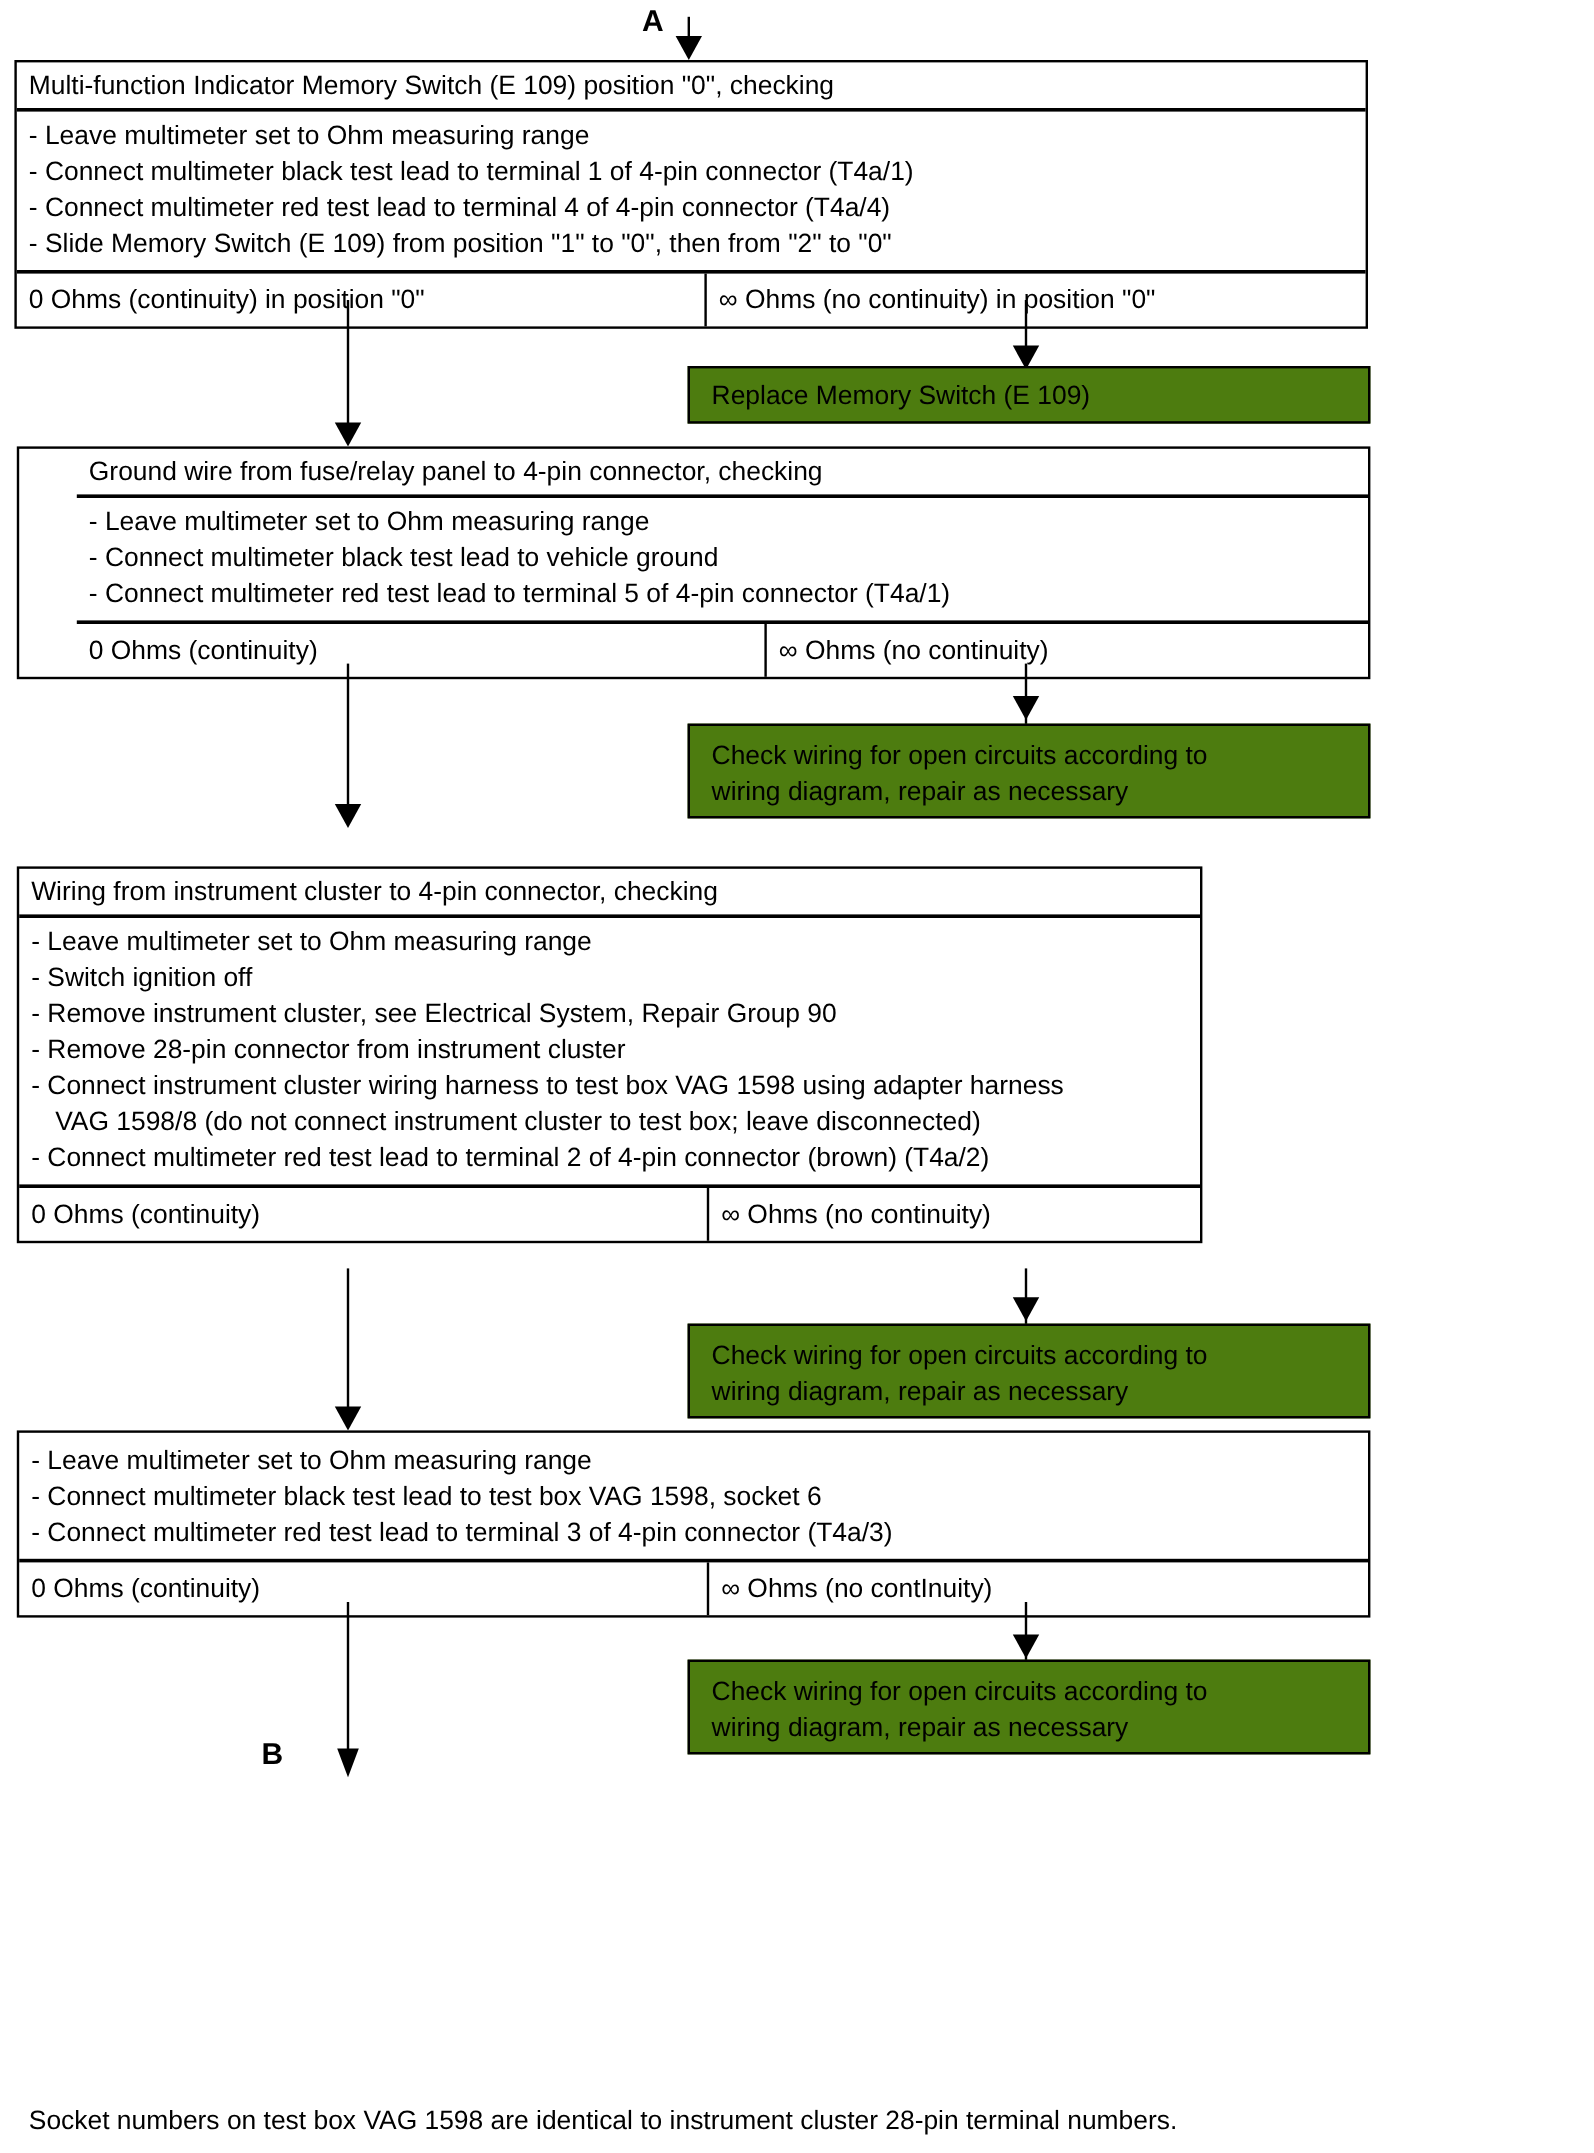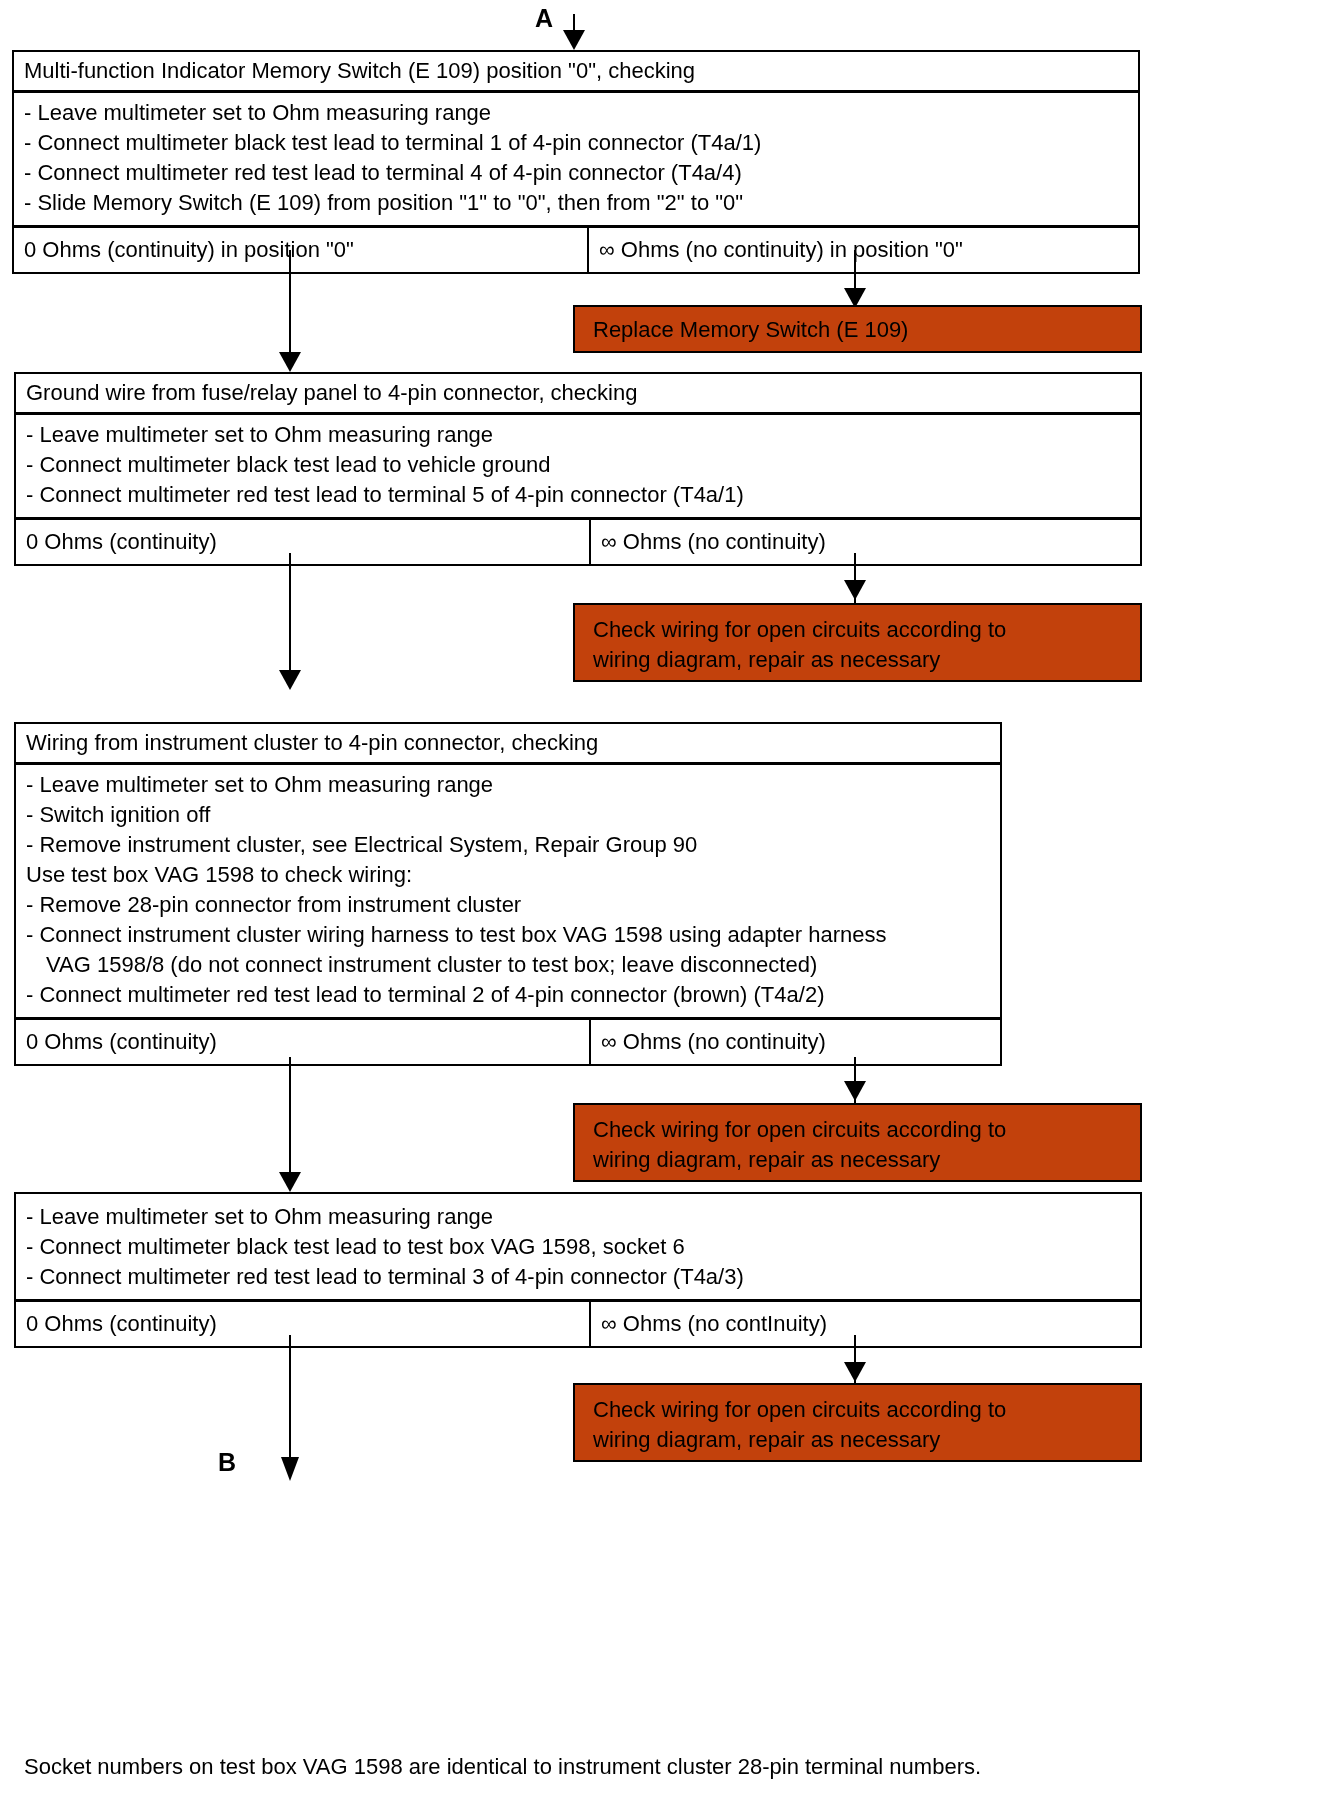--- a/index.html
+++ b/index.html
@@ -58,21 +58,21 @@
   }
   .flowbox .results .cell.right {
     flex: 1 1 auto;
   }
 
   
   .actionbox {
     position: absolute;
     box-sizing: border-box;
     border: 2px solid #000;
-    background: #c2410c;
+    background: #4d7c0f;
     font-size: 22px;
     line-height: 30px;
     padding: 10px 14px 10px 18px;
   }
   .actionbox .l { white-space: nowrap; }
 
   
   .vline {
     position: absolute;
     width: 2px;
@@ -130,21 +130,21 @@
 <div class="vline" style="left:289px; top:250px; height:115px;"></div>
 <div class="arrowhead" style="left:279px; top:352px;"></div>
 
 <div class="vline" style="left:854px; top:250px; height:62px;"></div>
 <div class="arrowhead" style="left:844px; top:288px;"></div>
 
 <div class="actionbox" style="left:573px; top:305px; width:569px; height:48px; padding-top:8px;">
   <div class="l">Replace Memory Switch (E 109)</div>
 </div>
 
-<div class="flowbox" style="left:14px; top:372px; width:1128px;">
+<div class="flowbox" style="left:14px; top:372px; width:1128px;padding-left:48px;">
   <div class="hdr">Ground wire from fuse/relay panel to 4-pin connector, checking</div>
   <div class="steps">
     <div class="line">- Leave multimeter set to Ohm measuring range</div>
     <div class="line">- Connect multimeter black test lead to vehicle ground</div>
     <div class="line">- Connect multimeter red test lead to terminal 5 of 4-pin connector (T4a/1)</div>
   </div>
   <div class="results">
     <div class="cell left">0 Ohms (continuity)</div>
     <div class="cell right">∞ Ohms (no continuity)</div>
   </div>
@@ -160,21 +160,20 @@
   <div class="l">Check wiring for open circuits according to</div>
   <div class="l">wiring diagram, repair as necessary</div>
 </div>
 
 <div class="flowbox" style="left:14px; top:690px; width:988px;margin-top:32px;">
   <div class="hdr">Wiring from instrument cluster to 4-pin connector, checking</div>
   <div class="steps">
     <div class="line">- Leave multimeter set to Ohm measuring range</div>
     <div class="line">- Switch ignition off</div>
     <div class="line">- Remove instrument cluster, see Electrical System, Repair Group 90</div>
-    <div class="line">Use test box VAG 1598 to check wiring:</div>
     <div class="line">- Remove 28-pin connector from instrument cluster</div>
     <div class="line">- Connect instrument cluster wiring harness to test box VAG 1598 using adapter harness</div>
     <div class="line cont">VAG 1598/8 (do not connect instrument cluster to test box; leave disconnected)</div>
     <div class="line">- Connect multimeter red test lead to terminal 2 of 4-pin connector (brown) (T4a/2)</div>
   </div>
   <div class="results">
     <div class="cell left">0 Ohms (continuity)</div>
     <div class="cell right">∞ Ohms (no continuity)</div>
   </div>
 </div>

